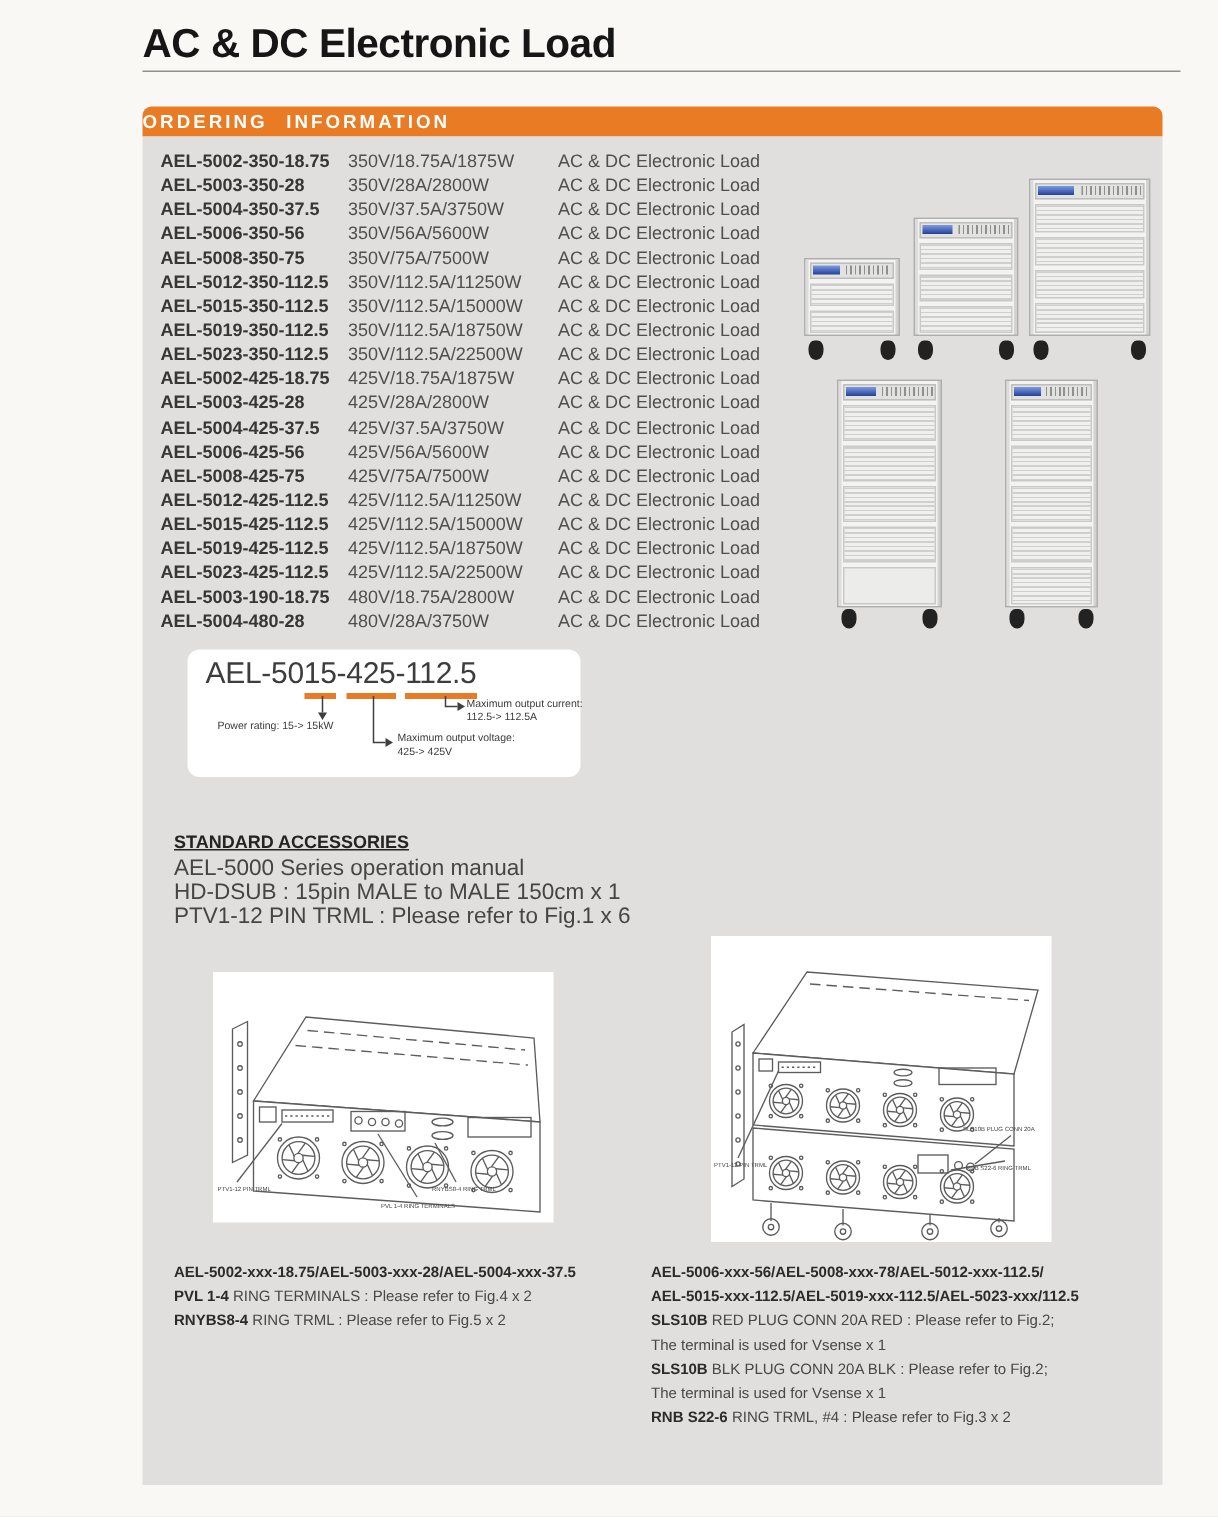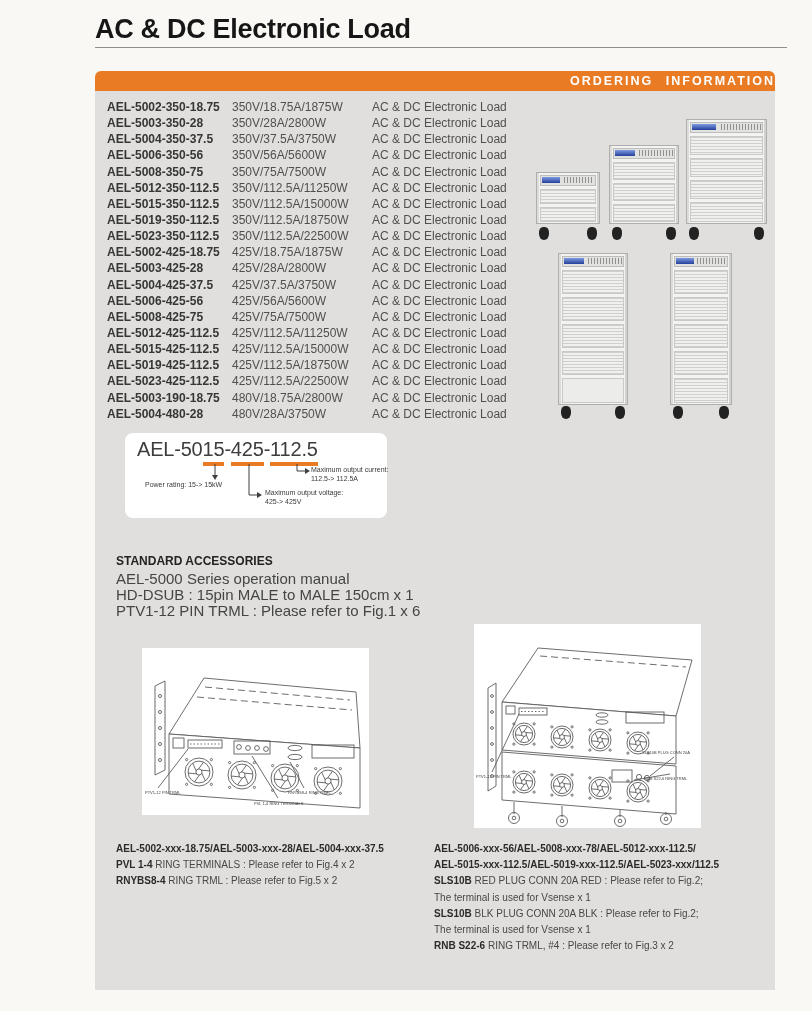--- a/index.html
+++ b/index.html
@@ -4,21 +4,21 @@
 <style>
   * { margin:0; padding:0; box-sizing:border-box; }
   body { font-family:"Liberation Sans", sans-serif; background:#FAF8F5; }
   .page { position:relative; width:812px; height:1011px; background:#FAF8F5; overflow:hidden;margin-left:32px; }
 
   
   .title { position:absolute; left:63px; top:14px; font-size:27px; font-weight:bold; color:#161616; letter-spacing:-0.3px; }
   .title-rule { position:absolute; left:63px; top:47px; width:692px; height:1px; background:#8F8F8F; }
 
   
-  .banner { position:absolute; left:63px; top:71px; width:680px; height:20px; background:#E97B25; border-radius:6px 6px 0 0; text-align:right; }
+  .banner { position:absolute; left:63px; top:71px; width:680px; height:20px; background:#E97B25; border-radius:6px 6px 0 0; text-align:left; }
   .banner span { color:#FFFFFF; font-size:12.5px; font-weight:bold; letter-spacing:2px; word-spacing:7px; line-height:20px; }
   .panel { position:absolute; left:63px; top:91px; width:680px; height:899px; background:#E0DFDD; }
 
   
   .otable { position:absolute; left:75px; top:99px; width:430px; }
   .trow { display:grid; grid-template-columns:125px 140px auto; height:16.15px; align-items:center; font-size:12px; white-space:nowrap; }
   .c-model { font-weight:bold; color:#363636; }
   .c-rating, .c-desc { color:#4F4F4F; }
 
   
@@ -47,21 +47,21 @@
   .mcode span { display:inline-block; }
   .mcode .useg { border-bottom:4px solid #E97B25; padding-bottom:1px; }
   .arrows { position:absolute; left:0; top:0; }
   .co { position:absolute; font-size:7px; line-height:9px; color:#3A3A3A; white-space:nowrap; }
   .co-power { left:20px; top:47px; }
   .co-current { left:186px; top:32px; }
   .co-voltage { left:140px; top:55px; }
 
   
   .accessories { position:absolute; left:84px; top:554px; }
-  .acc-head { font-size:12px; font-weight:bold; color:#232323; margin-bottom:3px; }
+  .acc-head { font-size:12px; font-weight:bold; color:#232323; margin-bottom:3px;text-decoration:underline; }
   .acc-line { font-size:15px; color:#454545; line-height:16px; white-space:nowrap; }
 
   
   .fig { position:absolute; background:#FFFFFF; }
   .fig-left { left:110px; top:648px; width:227px; height:167px; }
   .fig-right { left:442px; top:624px; width:227px; height:204px; }
   .fig svg { display:block; width:100%; height:100%; }
   .fig text { font-family:"Liberation Sans", sans-serif; }
 
   

